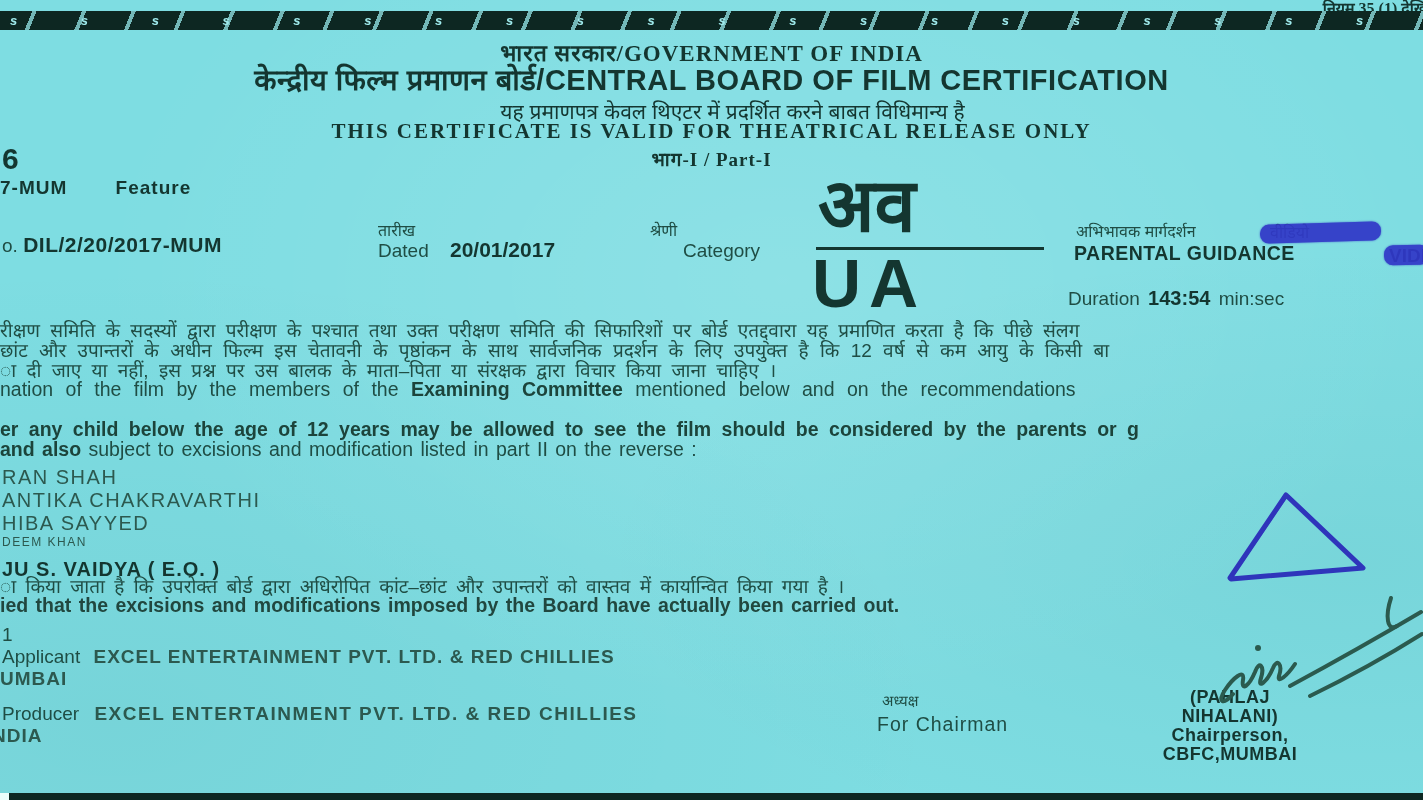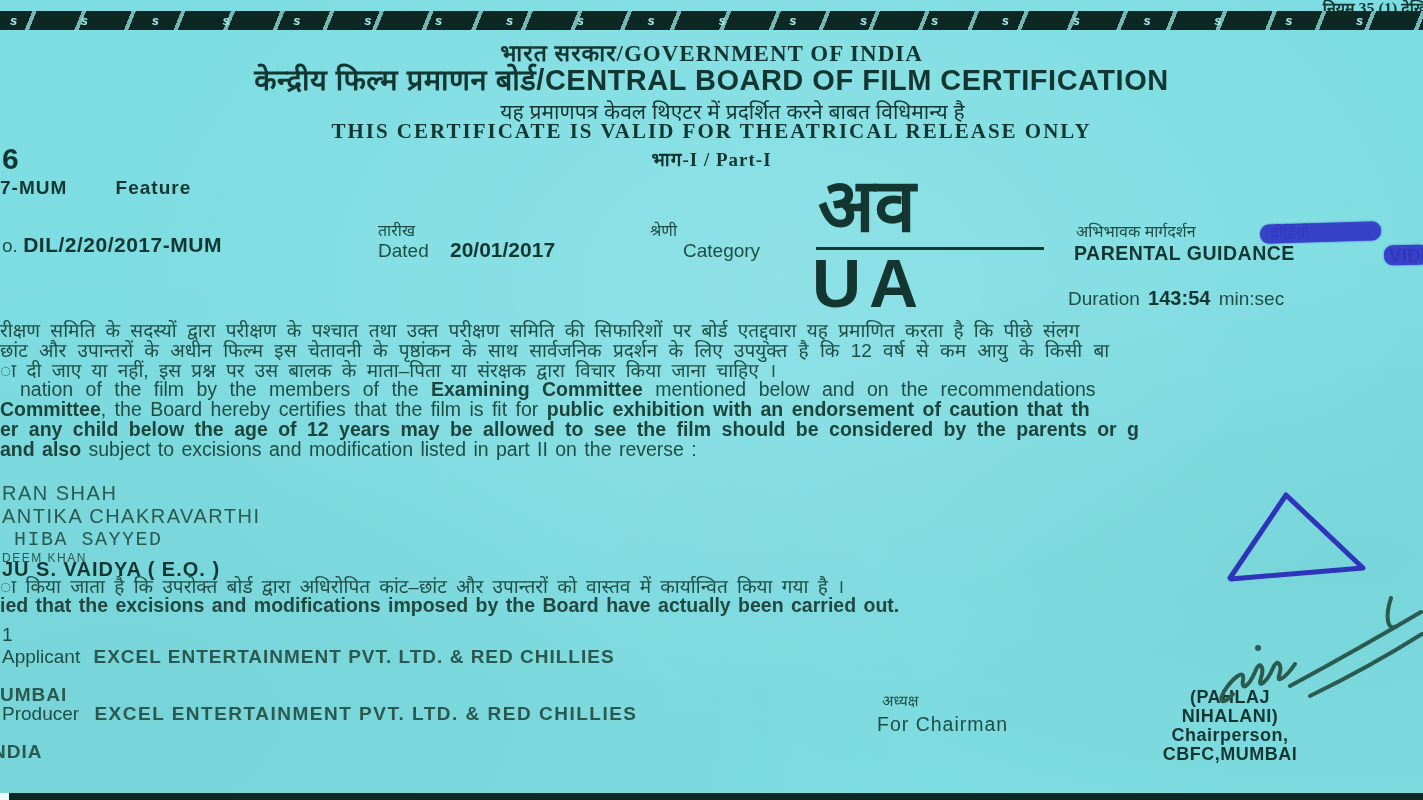--- a/index.html
+++ b/index.html
@@ -12,21 +12,21 @@
       radial-gradient(ellipse at 95% 70%, rgba(0,70,70,.05), rgba(0,0,0,0) 40%);
     font-family:"Liberation Sans","DejaVu Sans",sans-serif;
     color:#1c4a41;
   }
   .abs{position:absolute;white-space:nowrap;}
   .serif{font-family:"Liberation Serif","DejaVu Serif",serif;}
   .b{font-weight:bold;}
   .center{left:0;width:1423px;text-align:center;}
   .ink-dark{color:#143630;}
   .ink{color:#1f4d44;}
-  .ink-soft{color:#2c594f;margin-top:16px;}
+  .ink-soft{color:#2c594f;}
   
   .band{
     left:0;top:11px;width:1423px;height:19px;
     background:
       repeating-linear-gradient(112deg, rgba(150,232,234,0) 0 30px, rgba(150,232,234,.75) 30px 34px, rgba(150,232,234,0) 34px 46px),
       #0d2722;
     overflow:hidden;
     color:#9feaec;font-style:italic;font-weight:bold;font-size:13px;line-height:19px;
     letter-spacing:30px;text-indent:10px;
   }
@@ -89,28 +89,27 @@
     <span class="ink">Duration</span>
     <span class="b ink-dark" style="font-size:20px;margin:0 3px;">143:54</span>
     <span class="ink">min:sec</span>
   </div>
 
 
   <div class="abs ink" style="left:0;top:317px;font-size:19px;word-spacing:5px;">रीक्षण समिति के सदस्यों द्वारा परीक्षण के पश्चात तथा उक्त परीक्षण समिति की सिफारिशों पर बोर्ड एतद्द्वारा यह प्रमाणित करता है कि पीछे संलग</div>
   <div class="abs ink" style="left:0;top:337px;font-size:19px;word-spacing:6px;">छांट और उपान्तरों के अधीन फिल्म इस चेतावनी के पृष्ठांकन के साथ सार्वजनिक प्रदर्शन के लिए उपयुक्त है कि 12 वर्ष से कम आयु के किसी बा</div>
   <div class="abs ink" style="left:0;top:357px;font-size:19px;word-spacing:5px;">ा दी जाए या नहीं, इस प्रश्न पर उस बालक के माता–पिता या संरक्षक द्वारा विचार किया जाना चाहिए ।</div>
 
-  <div class="abs ink seg-line" style="left:0;top:378px;font-size:19.5px;word-spacing:7px;margin-left:20px;"><span>nation of the film by the members of the </span><span class="bseg">Examining Committee</span><span> mentioned below and on the recommendations</span></div>
-  <div class="abs ink seg-line" style="left:0;top:398px;font-size:19.5px;word-spacing:3px;"><span class="bseg">Committee</span><span>, the Board hereby certifies that the film is fit for </span><span class="bseg">public exhibition with an endorsement of caution that th</span></div>
+  <div class="abs ink seg-line" style="left:0;top:378px;font-size:19.5px;word-spacing:7px;"><span>nation of the film by the members of the </span><span class="bseg">Examining Committee</span><span> mentioned below and on the recommendations</span></div>
   <div class="abs ink seg-line" style="left:0;top:418px;font-size:19.5px;word-spacing:5px;"><span class="bseg">er any child below the age of 12 years may be allowed to see the film should be considered by the parents or g</span></div>
   <div class="abs ink seg-line" style="left:0;top:438px;font-size:19.5px;word-spacing:2px;"><span class="bseg">and also</span><span>  subject to excisions and modification listed in part II on the reverse :</span></div>
 
   <div class="abs ink-soft" style="left:2px;top:466px;font-size:20px;letter-spacing:1.5px;">RAN SHAH</div>
   <div class="abs ink-soft" style="left:2px;top:489px;font-size:20px;letter-spacing:1.5px;">ANTIKA CHAKRAVARTHI</div>
-  <div class="abs ink-soft" style="left:14px;top:512px;font-size:20px;letter-spacing:1.5px;font-family:Liberation Mono, monospace;">HIBA SAYYED</div>
+  <div class="abs ink-soft" style="left:2px;top:512px;font-size:20px;letter-spacing:1.5px;">HIBA SAYYED</div>
   <div class="abs ink-soft" style="left:2px;top:535px;font-size:12px;letter-spacing:1.5px;">DEEM KHAN</div>
   <div class="abs b ink-dark" style="left:2px;top:558px;font-size:20px;letter-spacing:1px;">JU S. VAIDYA ( E.O. )</div>
 
   <div class="abs ink" style="left:0;top:573px;font-size:19px;word-spacing:4px;">ा किया जाता है कि उपरोक्त बोर्ड द्वारा अधिरोपित कांट–छांट और उपान्तरों को वास्तव में कार्यान्वित किया गया है ।</div>
   <div class="abs b" style="left:0;top:594px;font-size:19.5px;word-spacing:2px;color:#21473f;">ied that the excisions and modifications imposed by the Board have actually been carried out.</div>
 
   <div class="abs ink" style="left:2px;top:624px;font-size:19px;">1</div>
 
   <div class="abs" style="left:2px;top:646px;font-size:19px;">
     <span class="ink">Applicant</span>

